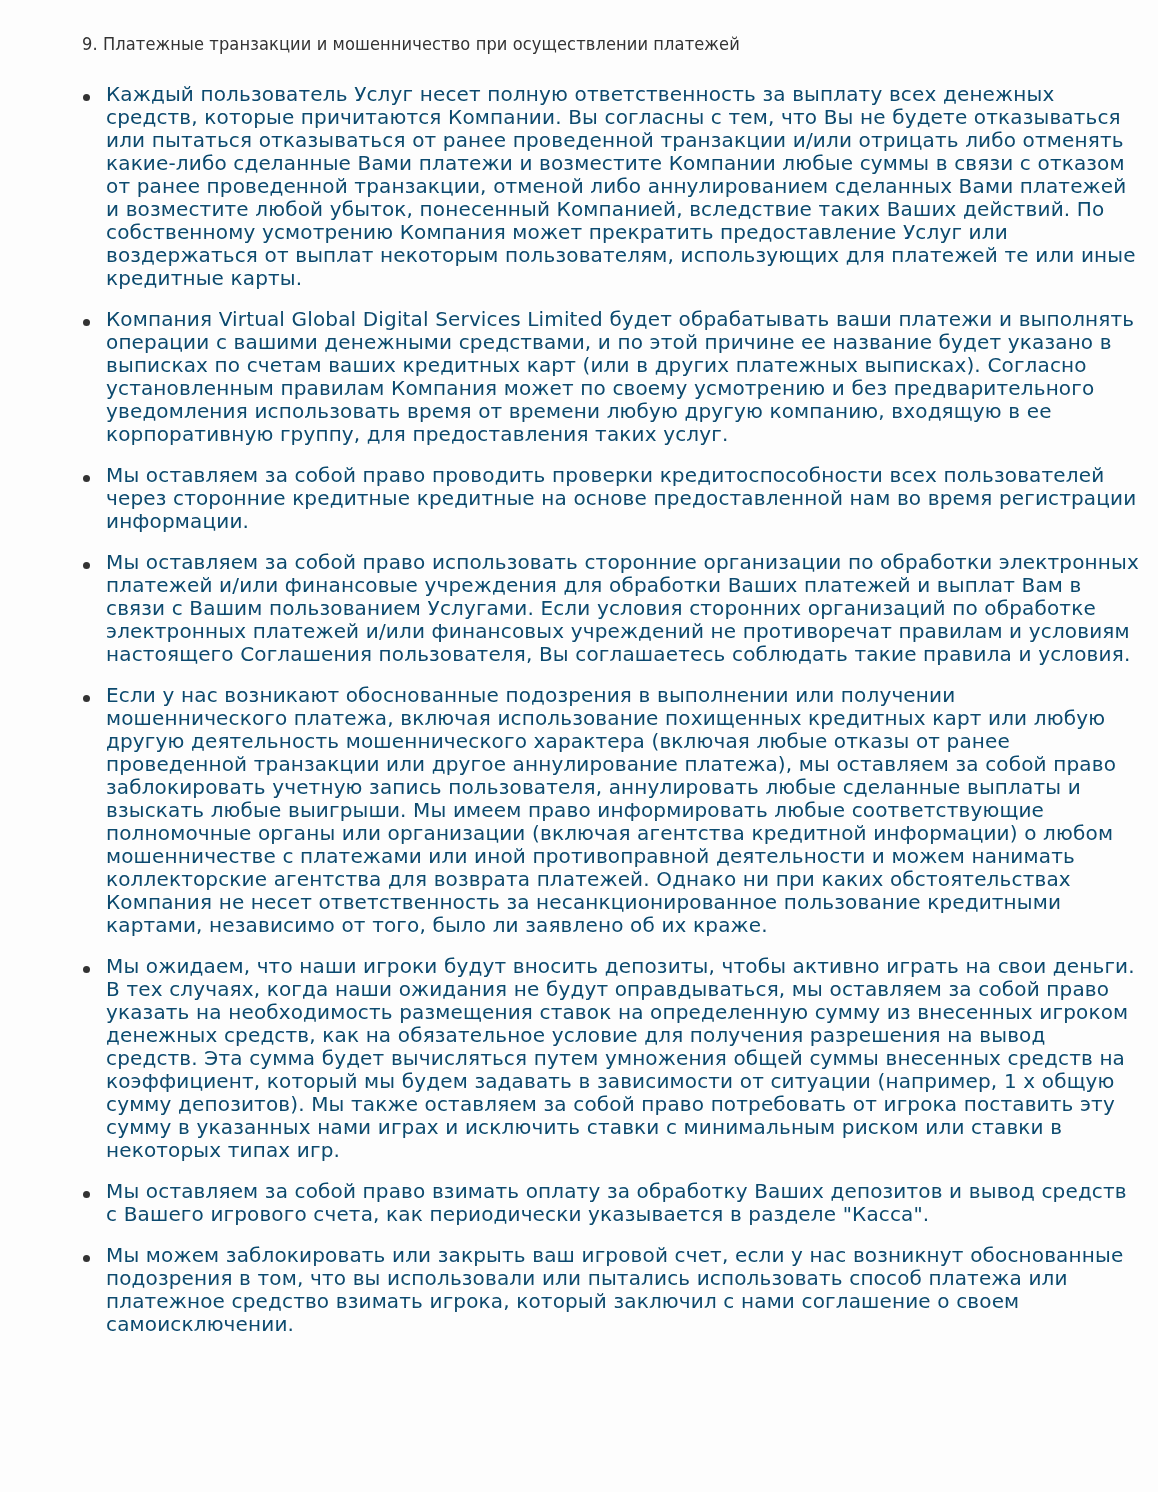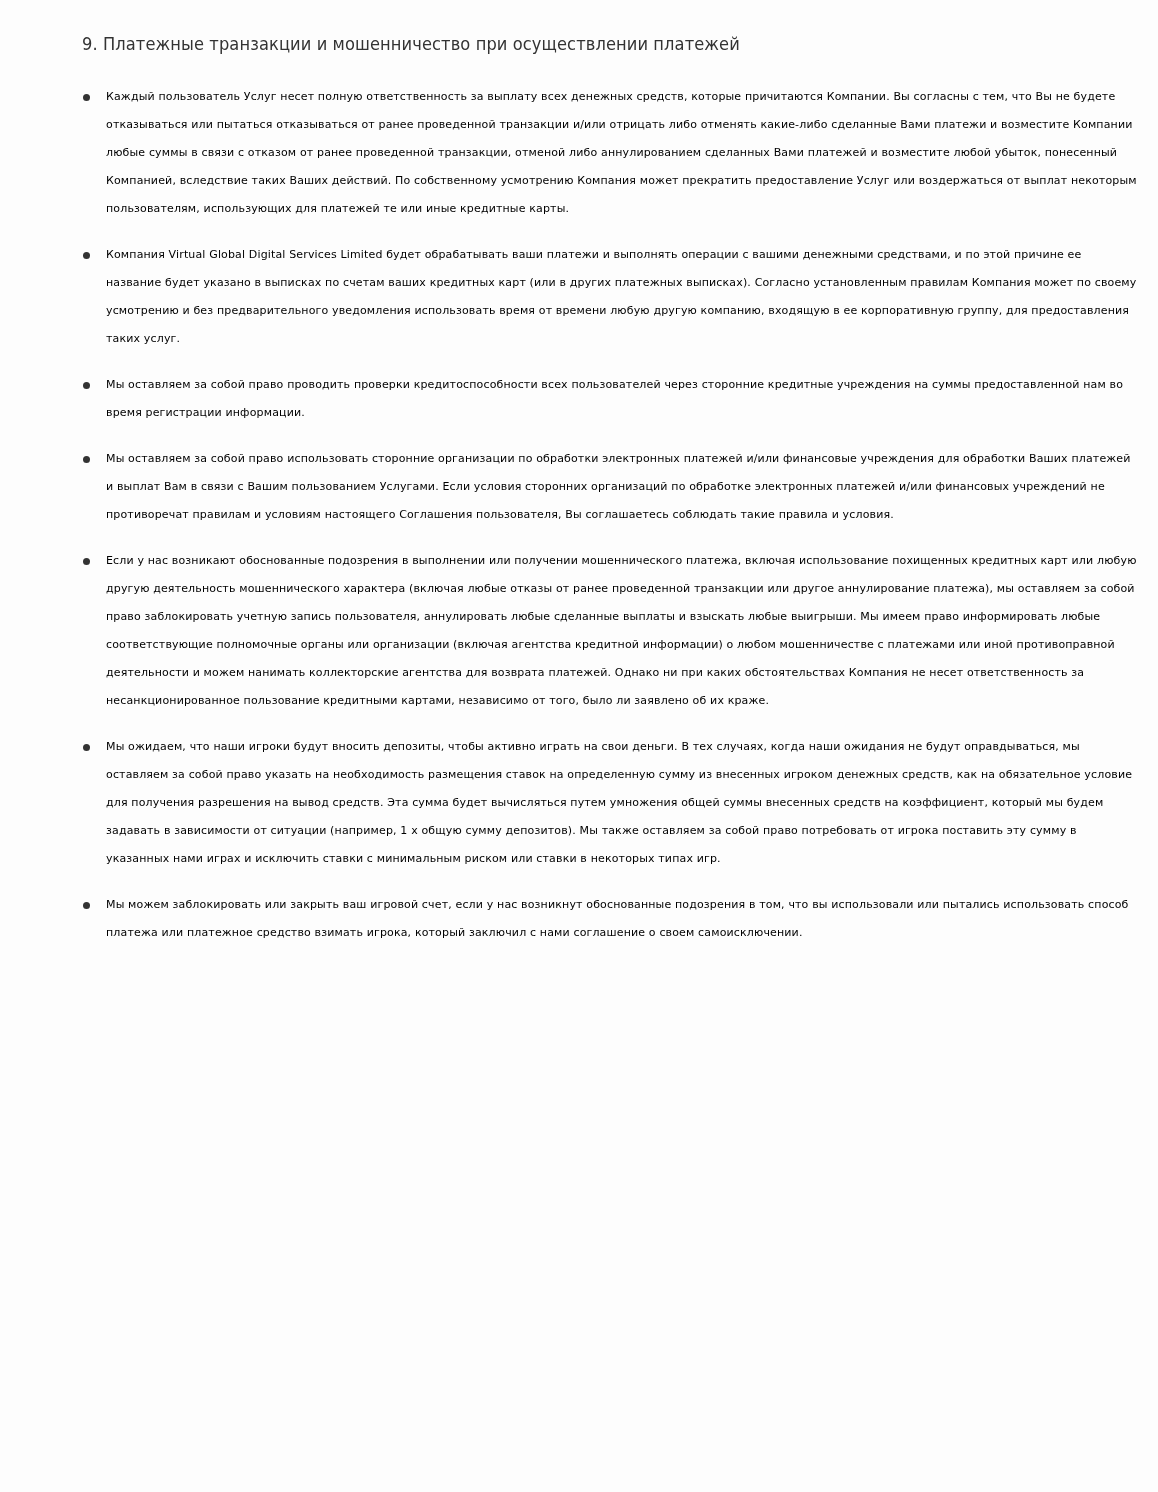--- a/index.html
+++ b/index.html
@@ -35,23 +35,23 @@
       left: 80px;
       width: 1060px;
       margin: 0;
       padding: 0;
       list-style: none;
     }
     .item {
       position: relative;
       padding-left: 26px;
       margin: 0 0 18px 0;
-      font-size: 11px;
-      line-height: 28px;
-      color: #000000;
+      font-size: 20px;
+      line-height: 23px;
+      color: #0c4a6e;
     }
     .bullet {
       position: absolute;
       left: 3px;
       top: 11px;
       width: 7px;
       height: 7px;
       border-radius: 50%;
       background: #333;
     }
@@ -69,31 +69,35 @@
   <li class="item">
     <span class="bullet"></span>
     <span class="text">Каждый пользователь Услуг несет полную ответственность за выплату всех денежных средств, которые причитаются Компании. Вы согласны с тем, что Вы не будете отказываться или пытаться отказываться от ранее проведенной транзакции и/или отрицать либо отменять какие-либо сделанные Вами платежи и возместите Компании любые суммы в связи с отказом от ранее проведенной транзакции, отменой либо аннулированием сделанных Вами платежей и возместите любой убыток, понесенный Компанией, вследствие таких Ваших действий. По собственному усмотрению Компания может прекратить предоставление Услуг или воздержаться от выплат некоторым пользователям, использующих для платежей те или иные кредитные карты.</span>
   </li>
   <li class="item">
     <span class="bullet"></span>
     <span class="text">Компания Virtual Global Digital Services Limited будет обрабатывать ваши платежи и выполнять операции с вашими денежными средствами, и по этой причине ее название будет указано в выписках по счетам ваших кредитных карт (или в других платежных выписках). Согласно установленным правилам Компания может по своему усмотрению и без предварительного уведомления использовать время от времени любую другую компанию, входящую в ее корпоративную группу, для предоставления таких услуг.</span>
   </li>
   <li class="item">
     <span class="bullet"></span>
-    <span class="text">Мы оставляем за собой право проводить проверки кредитоспособности всех пользователей через сторонние кредитные учреждения на суммы предоставленной нам во время регистрации информации.</span>
+    <span class="text">Мы оставляем за собой право проводить проверки кредитоспособности всех пользователей через сторонние кредитные кредитные на основе предоставленной нам во время регистрации информации.</span>
   </li>
   <li class="item">
     <span class="bullet"></span>
     <span class="text">Мы оставляем за собой право использовать сторонние организации по обработки электронных платежей и/или финансовые учреждения для обработки Ваших платежей и выплат Вам в связи с Вашим пользованием Услугами. Если условия сторонних организаций по обработке электронных платежей и/или финансовых учреждений не противоречат правилам и условиям настоящего Соглашения пользователя, Вы соглашаетесь соблюдать такие правила и условия.</span>
   </li>
   <li class="item">
     <span class="bullet"></span>
     <span class="text">Если у нас возникают обоснованные подозрения в выполнении или получении мошеннического платежа, включая использование похищенных кредитных карт или любую другую деятельность мошеннического характера (включая любые отказы от ранее проведенной транзакции или другое аннулирование платежа), мы оставляем за собой право заблокировать учетную запись пользователя, аннулировать любые сделанные выплаты и взыскать любые выигрыши. Мы имеем право информировать любые соответствующие полномочные органы или организации (включая агентства кредитной информации) о любом мошенничестве с платежами или иной противоправной деятельности и можем нанимать коллекторские агентства для возврата платежей. Однако ни при каких обстоятельствах Компания не несет ответственность за несанкционированное пользование кредитными картами, независимо от того, было ли заявлено об их краже.</span>
   </li>
   <li class="item">
     <span class="bullet"></span>
     <span class="text">Мы ожидаем, что наши игроки будут вносить депозиты, чтобы активно играть на свои деньги. В тех случаях, когда наши ожидания не будут оправдываться, мы оставляем за собой право указать на необходимость размещения ставок на определенную сумму из внесенных игроком денежных средств, как на обязательное условие для получения разрешения на вывод средств. Эта сумма будет вычисляться путем умножения общей суммы внесенных средств на коэффициент, который мы будем задавать в зависимости от ситуации (например, 1 x общую сумму депозитов). Мы также оставляем за собой право потребовать от игрока поставить эту сумму в указанных нами играх и исключить ставки с минимальным риском или ставки в некоторых типах игр.</span>
   </li>
   <li class="item">
     <span class="bullet"></span>
+    <span class="text">Мы оставляем за собой право взимать оплату за обработку Ваших депозитов и вывод средств с Вашего игрового счета, как периодически указывается в разделе "Касса".</span>
+  </li>
+  <li class="item">
+    <span class="bullet"></span>
     <span class="text">Мы можем заблокировать или закрыть ваш игровой счет, если у нас возникнут обоснованные подозрения в том, что вы использовали или пытались использовать способ платежа или платежное средство взимать игрока, который заключил с нами соглашение о своем самоисключении.</span>
   </li>
 </ul>
 
 </body></html>

